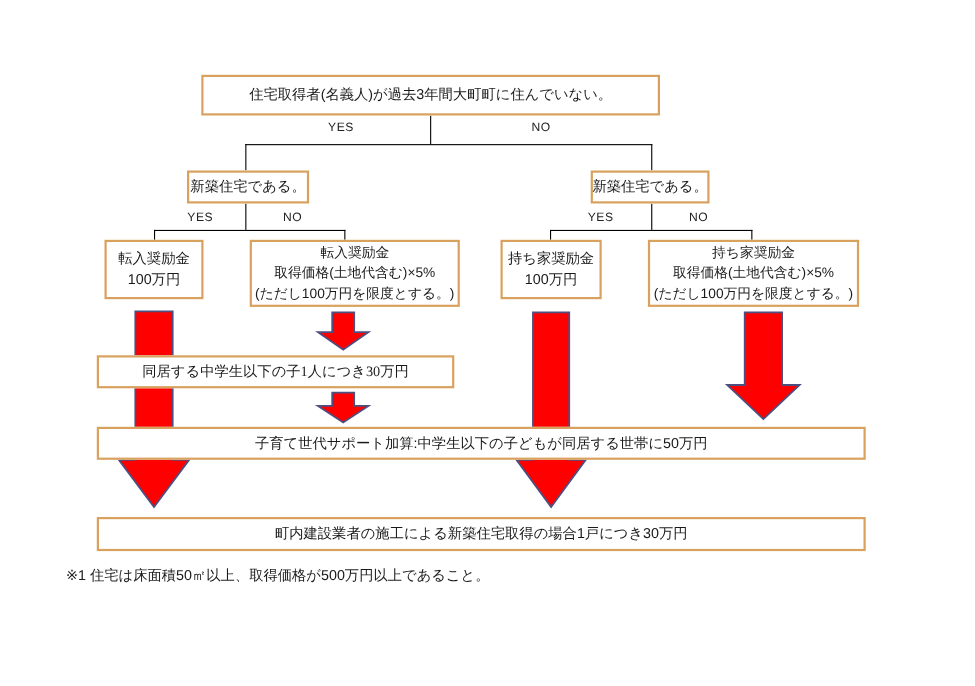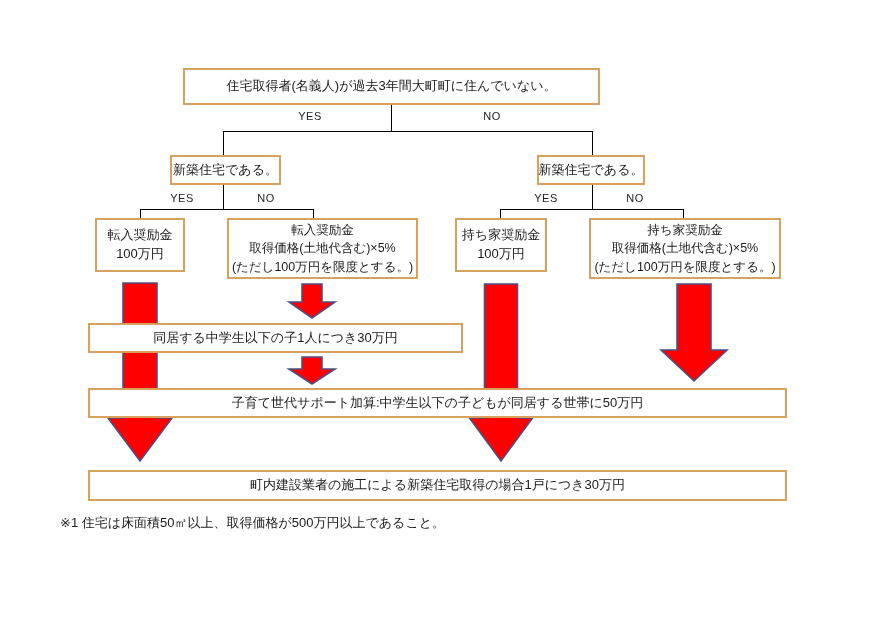--- a/index.html
+++ b/index.html
@@ -17,21 +17,21 @@
   .note{position:absolute;z-index:1;font-size:13px;white-space:nowrap;}
 
   
   #box-top{left:183px;top:68px;width:417px;height:37px;}
   #box-newL{left:170px;top:155px;width:111px;height:30px;}
   #box-newR{left:537px;top:155px;width:108px;height:30px;}
   #box-b1{left:95px;top:218px;width:90px;height:54px;}
   #box-b2{left:227px;top:218px;width:191px;height:61px;}
   #box-b3{left:455px;top:218px;width:92px;height:54px;}
   #box-b4{left:589px;top:218px;width:192px;height:61px;}
-  #box-dokyo{left:88px;top:323px;width:375px;height:30px;}
+  #box-dokyo{left:88px;top:323px;width:325px;height:30px;font-family:Liberation Serif, serif;}
   #box-kosodate{left:88px;top:388px;width:699px;height:30px;}
   #box-chonai{left:88px;top:470px;width:699px;height:31px;}
 
   
   #ln-v1{left:391px;top:105px;width:1px;height:26px;}
   #ln-h1{left:223px;top:131px;width:370px;height:1px;}
   #ln-v2{left:223px;top:131px;width:1px;height:24px;}
   #ln-v3{left:592px;top:131px;width:1px;height:24px;}
   #ln-v4{left:223px;top:185px;width:1px;height:24px;}
   #ln-h2{left:140px;top:209px;width:174px;height:1px;}

